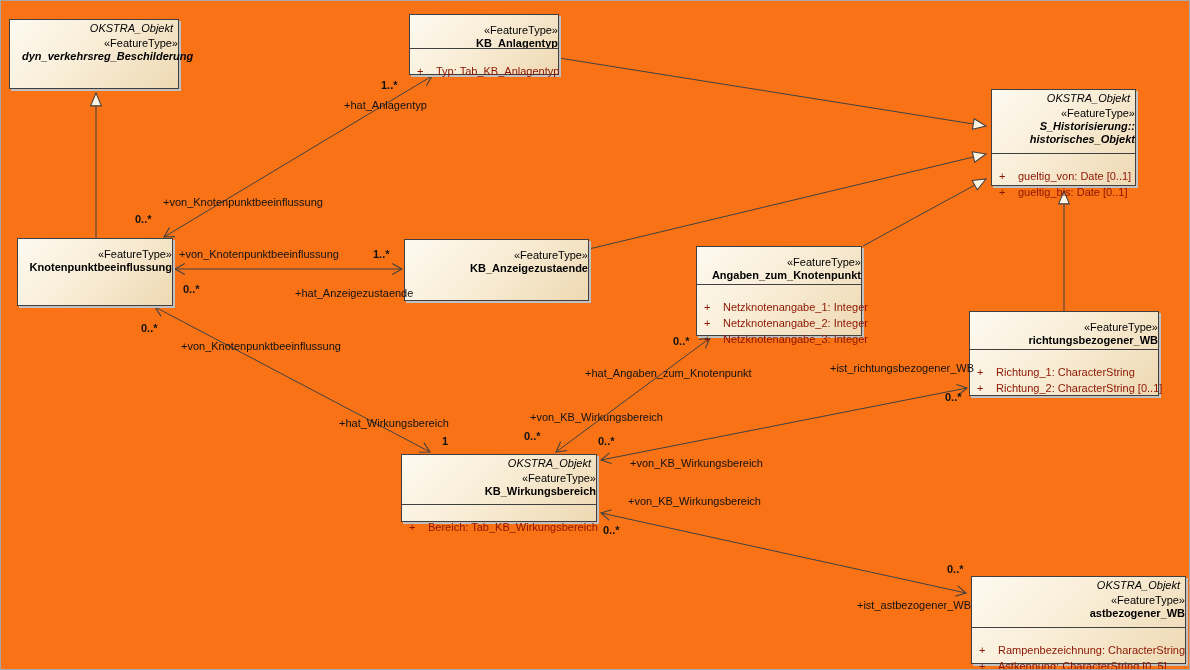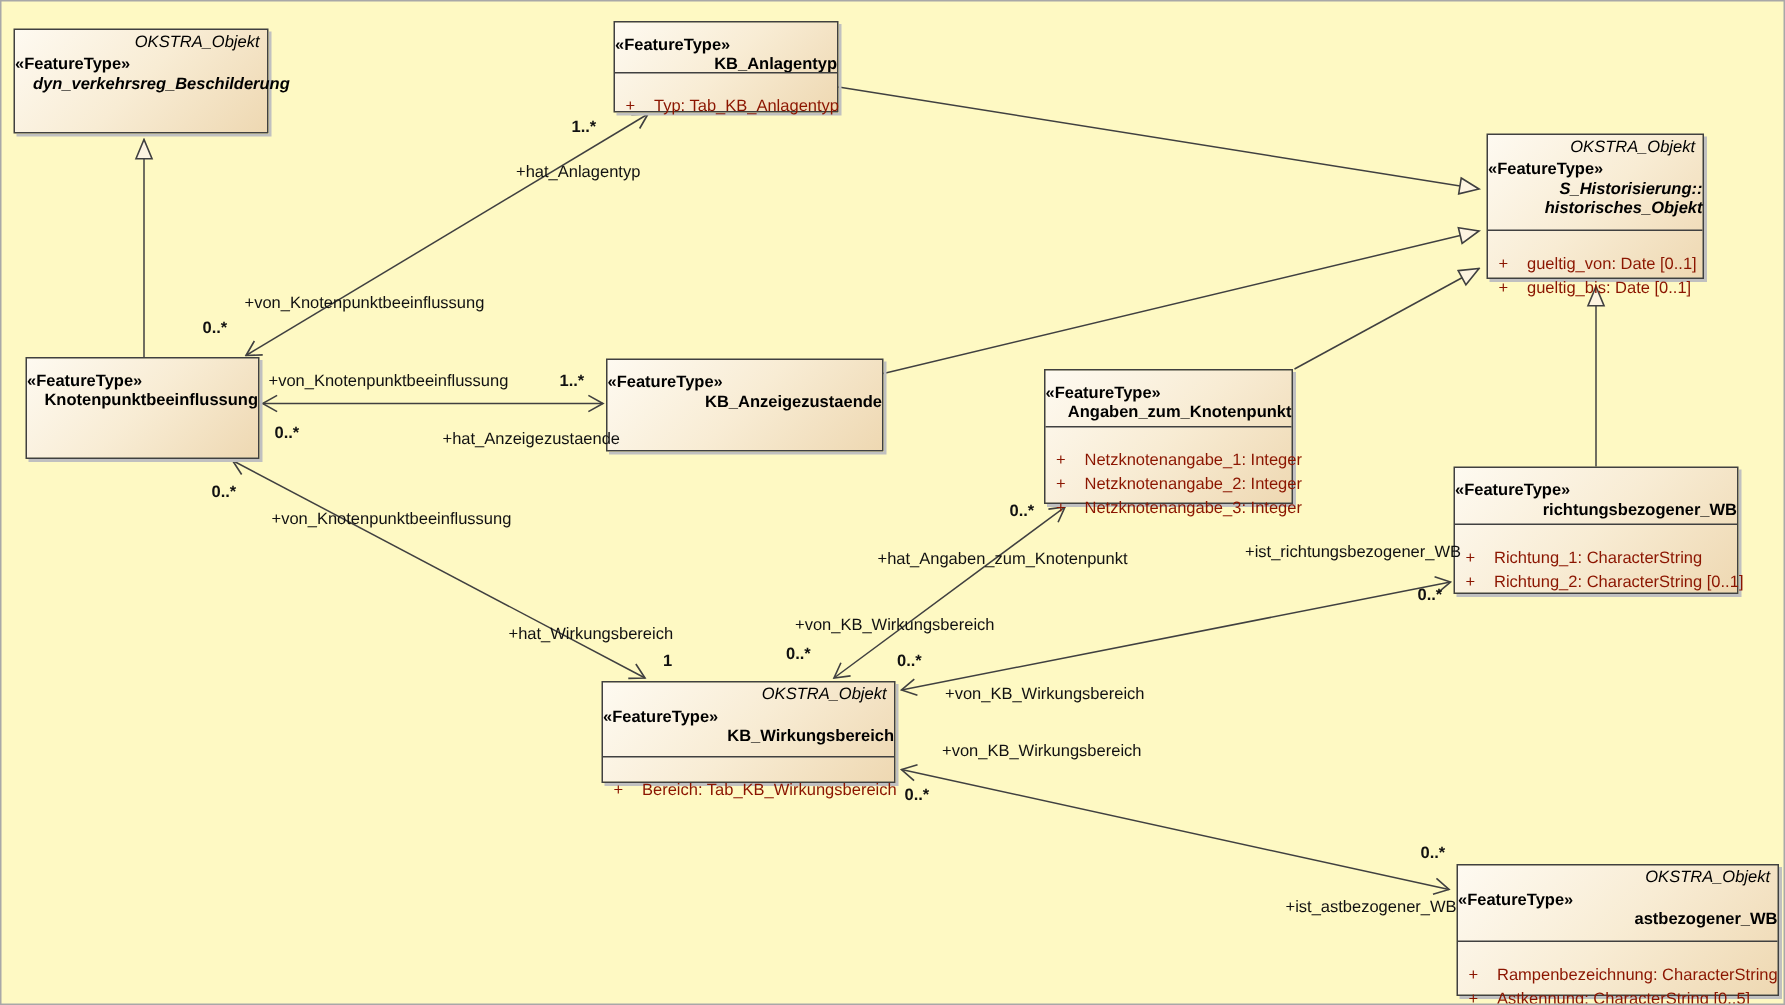--- a/index.html
+++ b/index.html
@@ -1,23 +1,23 @@
 <!DOCTYPE html>
 <html><head>
 <meta charset="utf-8">
 <style>
   html,body{margin:0;padding:0;background:#fff;}
-  .canvas{position:relative;width:1190px;height:670px;box-sizing:border-box;border:1px solid #a8a8a8;background:#fef9c3;overflow:hidden;font-family:"Liberation Sans",sans-serif;}
+  .canvas{position:relative;width:1190px;height:670px;box-sizing:border-box;border:1px solid #a8a8a8;background:#f97316;overflow:hidden;font-family:"Liberation Sans",sans-serif;}
   svg.edges{position:absolute;left:0;top:0;}
   .uml-box{position:absolute;display:flex;flex-direction:column;box-sizing:border-box;
     background:linear-gradient(135deg,#fefaf1 0%,#f8ecd4 50%,#eed8b2 100%);
     border:1px solid #404040;box-shadow:2px 2px 0 #c0c0c0;font-size:11px;color:#000;}
   .head{flex:0 0 auto;}
   .tag{font-style:italic;text-align:right;padding:2px 5px 0;font-size:11px;}
-  .stereo{text-align:left;padding-top:3px;font-weight:bold;}
+  .stereo{text-align:right;padding-top:3px;}
   .no-tag .stereo{padding-top:9px;}
   .cname{text-align:right;font-weight:bold;padding-top:1px;}
   .abstract .cname{font-style:italic;margin-left:12px;}
   .attrs{flex:1 1 auto;border-top:1px solid #404040;padding-top:14px;}
   .attr{padding:1px 4px 1px 7px;color:#8b1500;white-space:nowrap;line-height:14px;}
   .attr .vis{display:inline-block;width:19px;}
   .elabel{position:absolute;font-size:11px;color:#111;white-space:nowrap;}
   .mult{font-weight:bold;}
 </style>
 </head>
@@ -136,21 +136,21 @@
       <div class="stereo">«FeatureType»</div>
       <div class="cname">astbezogener_WB</div>
     </div>
     <div class="attrs">
       <div class="attr"><span class="vis">+</span><span>Rampenbezeichnung: CharacterString</span></div>
       <div class="attr"><span class="vis">+</span><span>Astkennung: CharacterString [0..5]</span></div>
     </div>
   </div>
 
   <div class="elabel mult" style="left:380px;top:78px">1..*</div>
-  <div class="elabel" style="left:343px;top:108px">+hat_Anlagentyp</div>
+  <div class="elabel" style="left:343px;top:98px">+hat_Anlagentyp</div>
   <div class="elabel" style="left:162px;top:195px">+von_Knotenpunktbeeinflussung</div>
   <div class="elabel mult" style="left:134px;top:212px">0..*</div>
 
   <div class="elabel" style="left:178px;top:247px">+von_Knotenpunktbeeinflussung</div>
   <div class="elabel mult" style="left:372px;top:247px">1..*</div>
   <div class="elabel mult" style="left:182px;top:282px">0..*</div>
   <div class="elabel" style="left:294px;top:286px">+hat_Anzeigezustaende</div>
 
   <div class="elabel mult" style="left:140px;top:321px">0..*</div>
   <div class="elabel" style="left:180px;top:339px">+von_Knotenpunktbeeinflussung</div>

